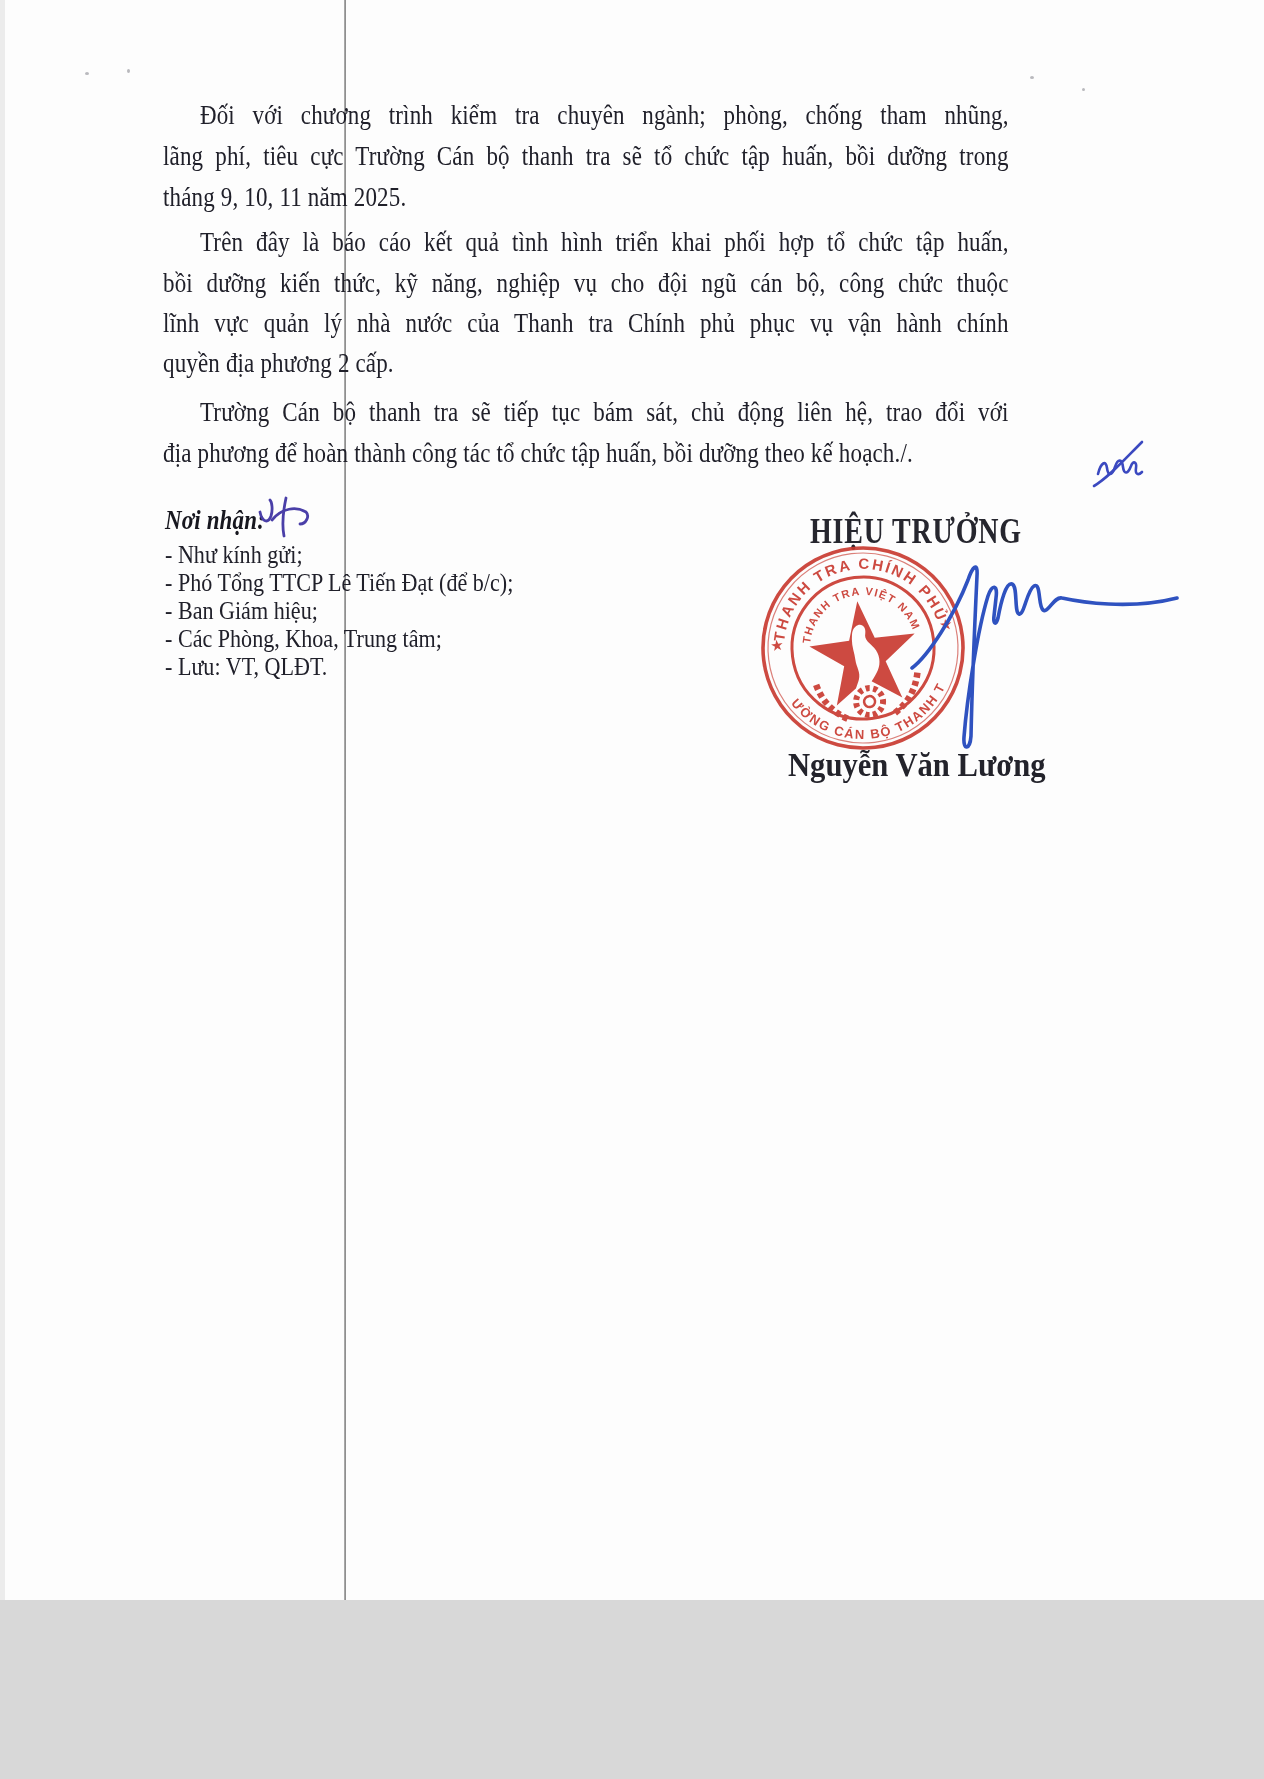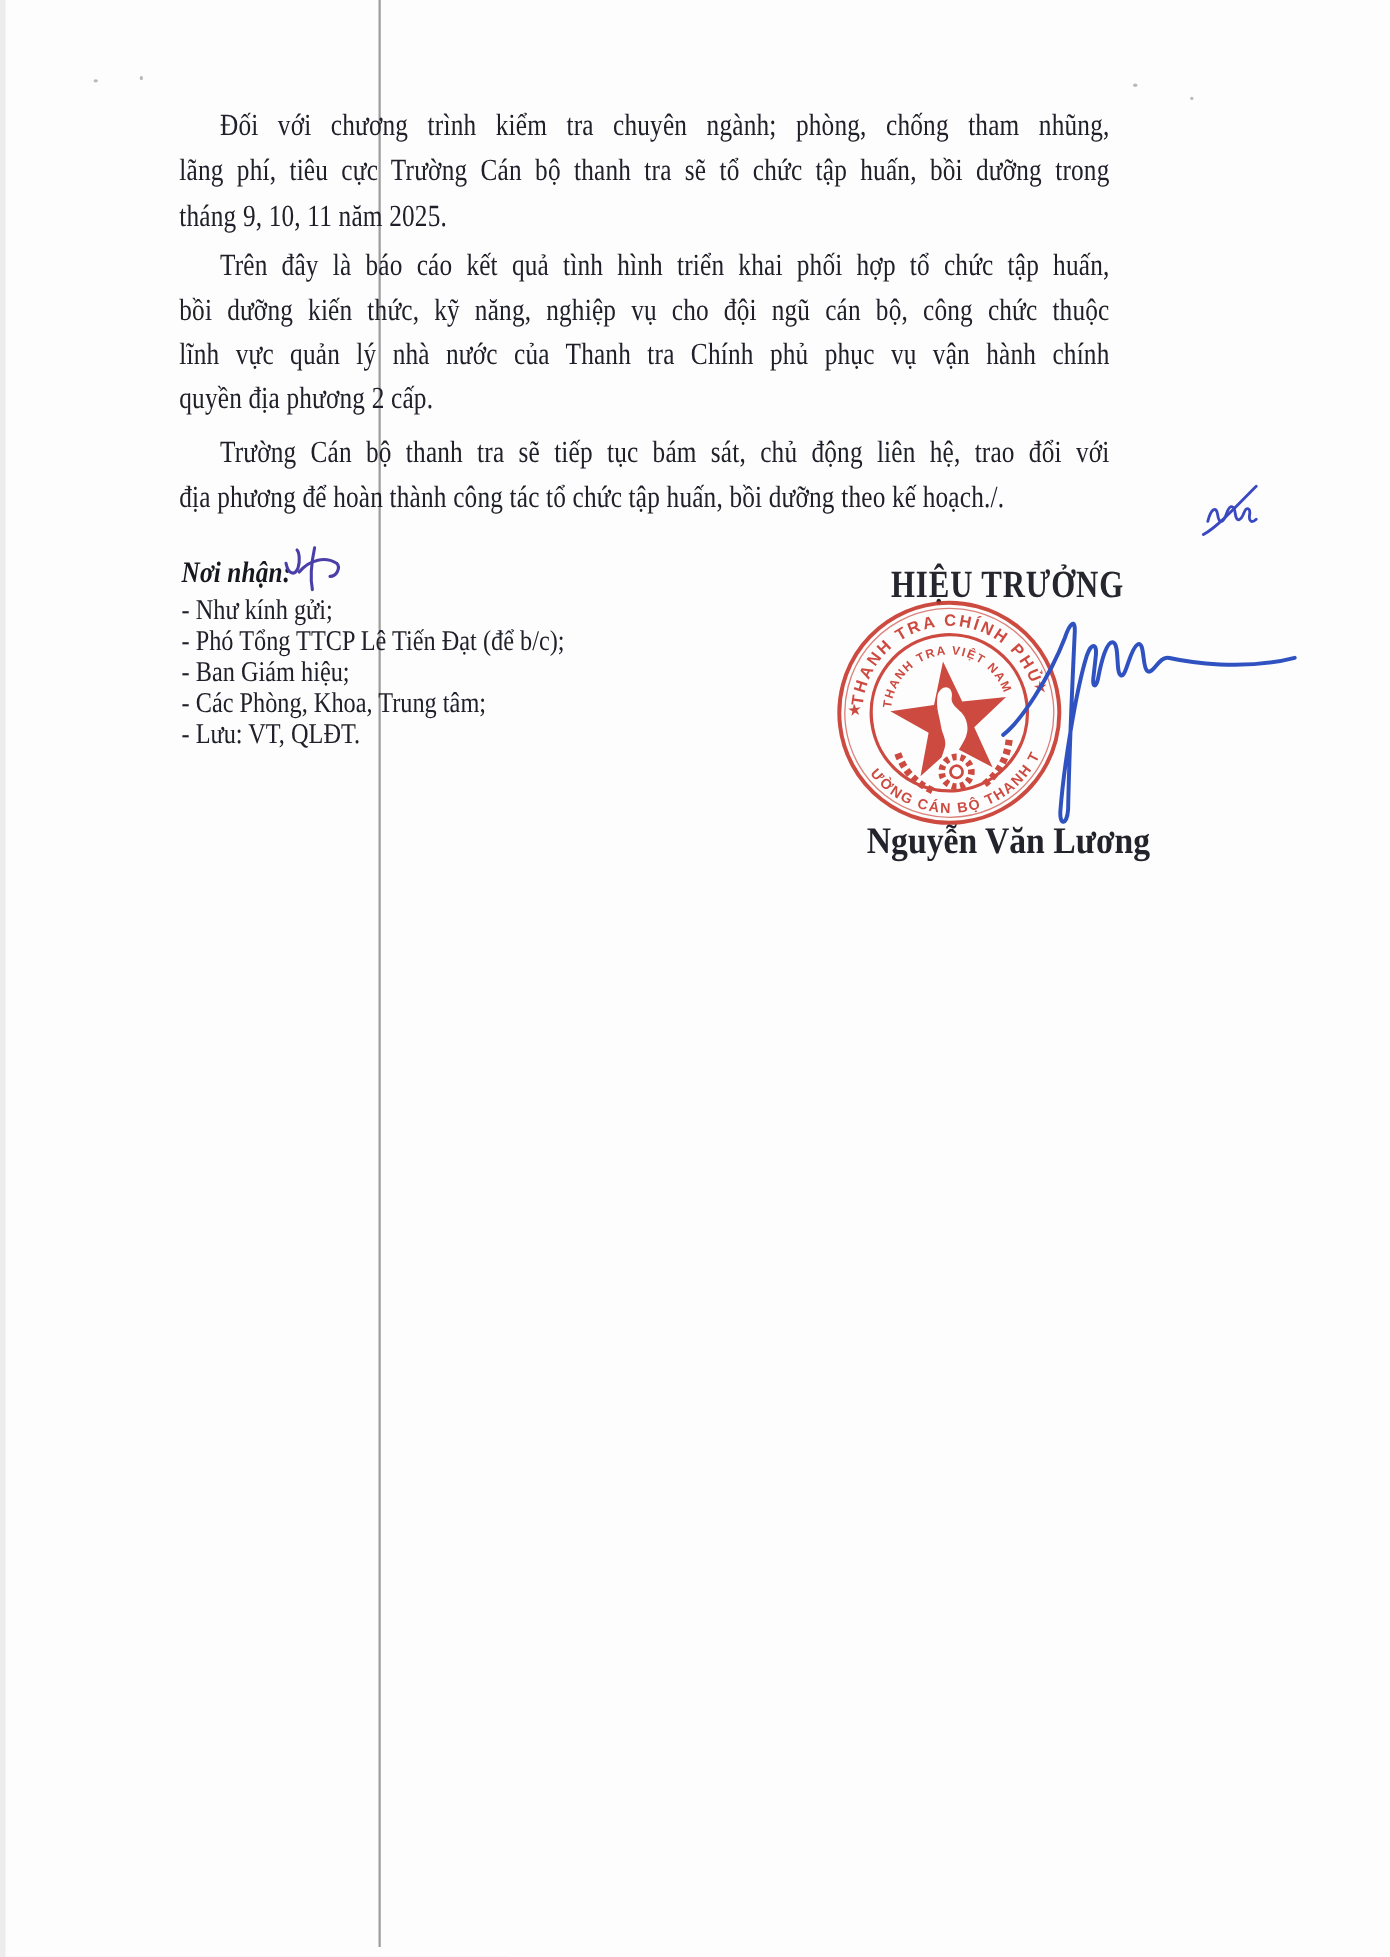--- a/index.html
+++ b/index.html
@@ -1,17 +1,17 @@
 <!DOCTYPE html>
 <html><head>
 <meta charset="utf-8">
 <style>
   html,body{margin:0;padding:0;background:#d8d8d8;}
   .page{
-    position:relative;width:1264px;height:1779px;margin:0 auto;
+    position:relative;width:1264px;height:1600px;margin:0 auto;
     background:#fdfdfd;overflow:hidden;
     font-family:"Liberation Serif","DejaVu Serif",serif;color:#20202a;
   }
   .scan-edge{position:absolute;left:0;top:0;width:5px;height:100%;background:#ececec;}
   .fold-line{position:absolute;left:344px;top:0;width:2px;height:1770px;
     background:linear-gradient(to right,#a7a7a7,#6e6e6e);opacity:.85;}
   
   .bline{
     position:absolute;left:163px;width:1030px;font-size:28px;line-height:36px;
     text-align:justify;text-align-last:justify;white-space:nowrap;

